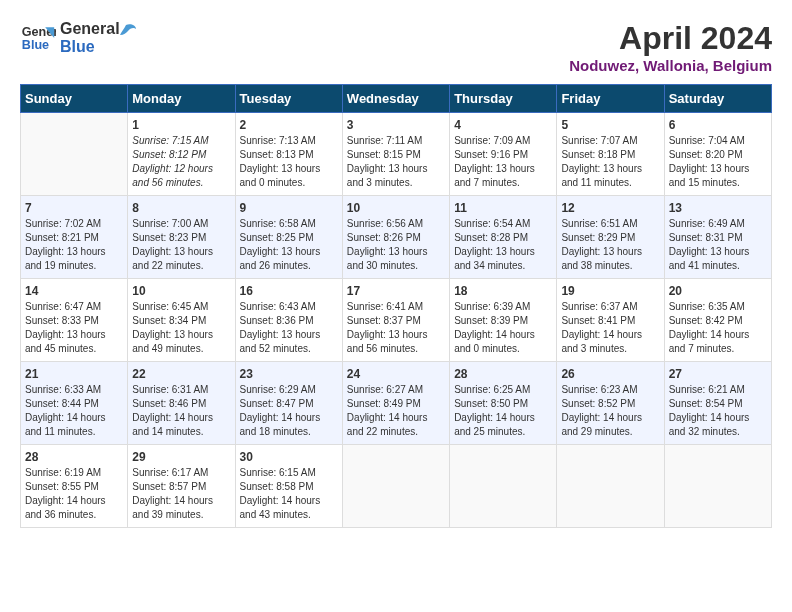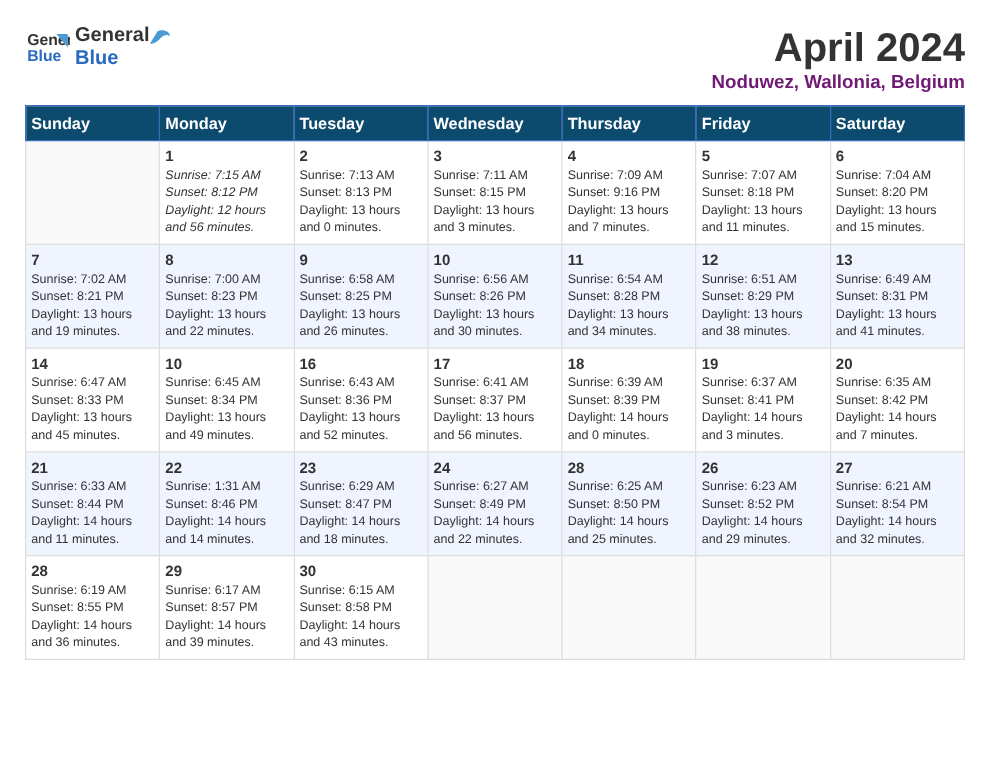--- a/index.html
+++ b/index.html
@@ -262,21 +262,21 @@
       </tr>
       <tr>
         <td>
           <span class="day-number">21</span>
           <div class="cell-text" style="white-space: pre-line;">Sunrise: 6:33 AM
 Sunset: 8:44 PM
 Daylight: 14 hours and 11 minutes.</div>
         </td>
         <td>
           <span class="day-number">22</span>
-          <div class="cell-text" style="white-space: pre-line;">Sunrise: 1:31 AM
+          <div class="cell-text" style="white-space: pre-line;">Sunrise: 6:31 AM
 Sunset: 8:46 PM
 Daylight: 14 hours and 14 minutes.</div>
         </td>
         <td>
           <span class="day-number">23</span>
           <div class="cell-text" style="white-space: pre-line;">Sunrise: 6:29 AM
 Sunset: 8:47 PM
 Daylight: 14 hours and 18 minutes.</div>
         </td>
         <td>

